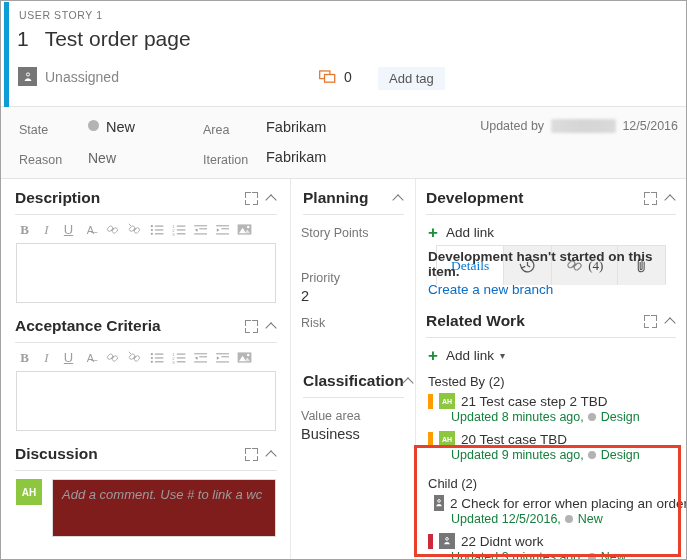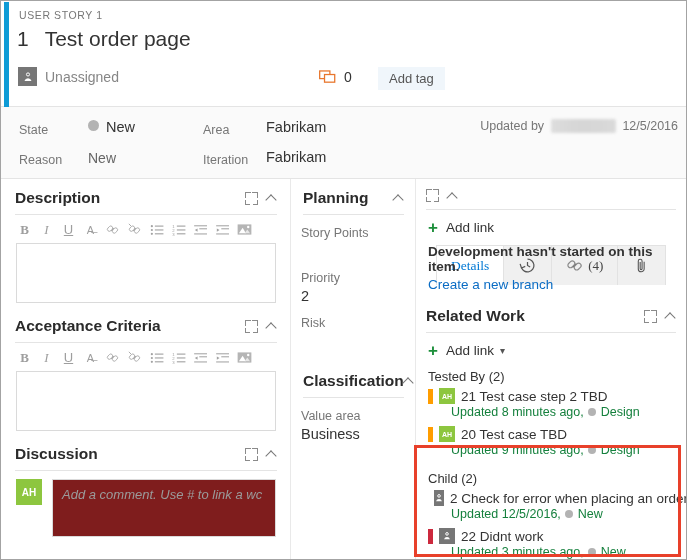--- a/index.html
+++ b/index.html
@@ -626,20 +626,21 @@
     <div class="hr"></div>
 
     <div class="mfield">
       <div class="lbl">Value area</div>
       <div class="val">Business</div>
     </div>
   </div>
 
   <div class="col-right">
     <div class="sec-head">
+      <span class="sec-title">Development</span>
       <span class="sec-tools">
         <span class="ico-expand">
             <i class="l"></i>
             <i class="r"></i>
           </span>
         <span class="chev"></span>
       </span>
     </div>
     <div class="hr"></div>
 

